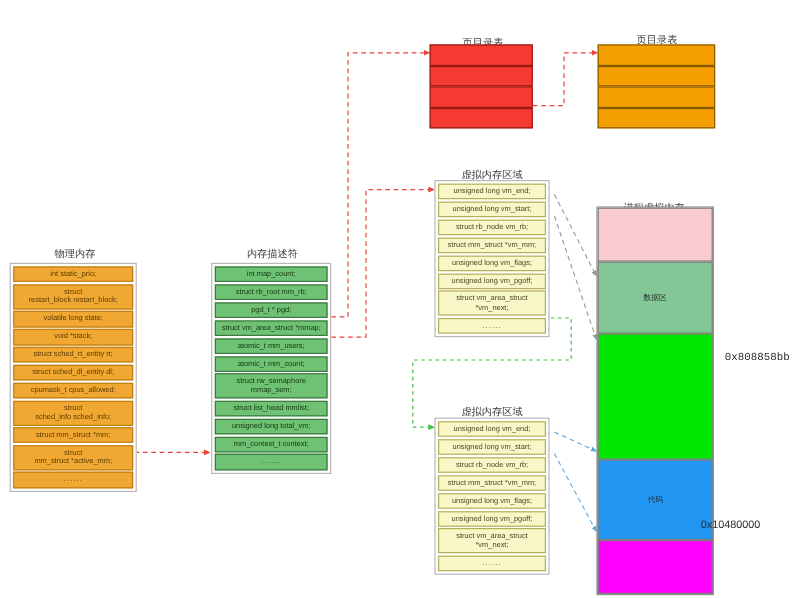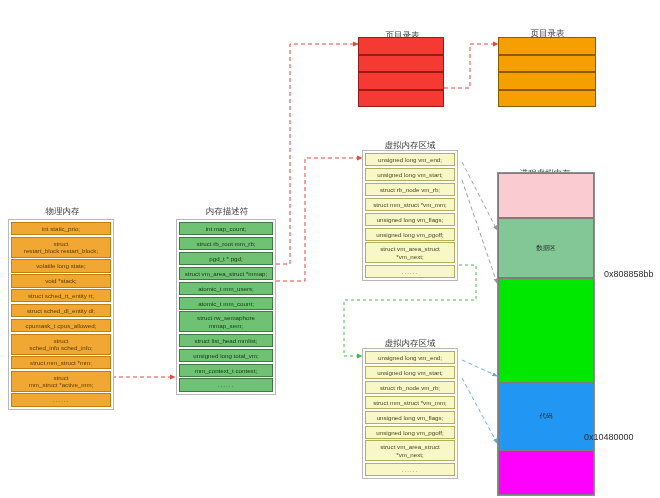--- a/index.html
+++ b/index.html
@@ -242,17 +242,17 @@
         <span>数据区</span>
       </div>
       <div class="seg" style="background: rgb(0, 232, 0); height: 105px;"></div>
       <div class="seg" style="background: rgb(33, 150, 243); height: 67px;">
         <span>代码</span>
       </div>
       <div class="seg" style="background: rgb(255, 0, 255); height: 45px;"></div>
     </div>
 
   <div id="addr-layer">
-      <div class="addr" style="left: 604px; top: 269px;">0x808858bb</div>
+      <div class="addr" style="left: 604px; top: 293px; font-family: Liberation Mono, monospace;">0x808858bb</div>
       <div class="addr" style="left: 584px; top: 432px;">0x10480000</div>
     </div>
 
 </div>
 
 </body></html>

